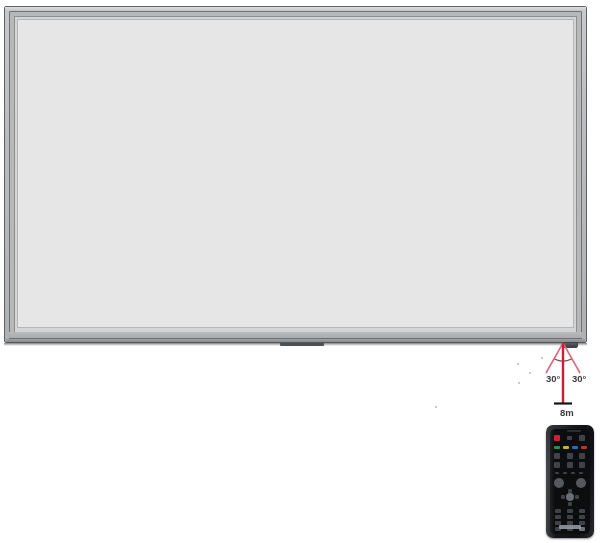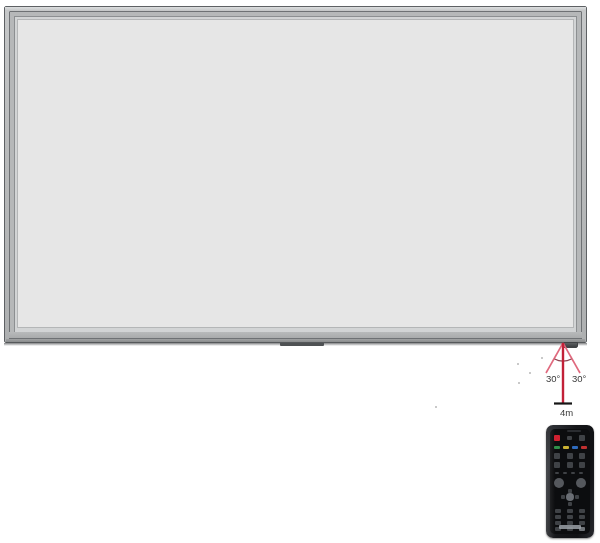--- a/index.html
+++ b/index.html
@@ -10,20 +10,21 @@
   }
   body {
     font-family: "Liberation Sans", sans-serif;
   }
   #stage {
     position: relative;
     width: 600px;
     height: 543px;
     background: #ffffff;
     overflow: hidden;
+    font-weight: bold;
   }
 
   
   #display {
     position: absolute;
     left: 4px;
     top: 6px;
     width: 583px;
     height: 337px;
   }
@@ -259,21 +260,21 @@
       <line x1="55" y1="3" x2="72" y2="33" stroke="#e0697e" stroke-width="1.6"></line>
 
       <path d="M 46.5 19 A 19 19 0 0 0 63.5 19" fill="none" stroke="#8e4350" stroke-width="1.1"></path>
 
       <line x1="55" y1="3" x2="55" y2="63" stroke="#c22138" stroke-width="2.4"></line>
 
       <line x1="46" y1="63.5" x2="64" y2="63.5" stroke="#151515" stroke-width="2.2"></line>
     </svg>
     <span class="ang-label" id="ang-left">30°</span>
     <span class="ang-label" id="ang-right">30°</span>
-    <span id="dist-label">4m</span>
+    <span id="dist-label">8m</span>
   </div>
 
   <div id="remote">
     <div class="remote-face">
 
       <div class="remote-ir-tip"></div>
 
       <div class="btn pwr" style="left:4px;  top:6px;  width:6px; height:6px;"></div>
       <div class="btn" style="left:17px; top:7px;  width:5px; height:4px;"></div>
       <div class="btn" style="left:29px; top:6px;  width:6px; height:6px;"></div>

